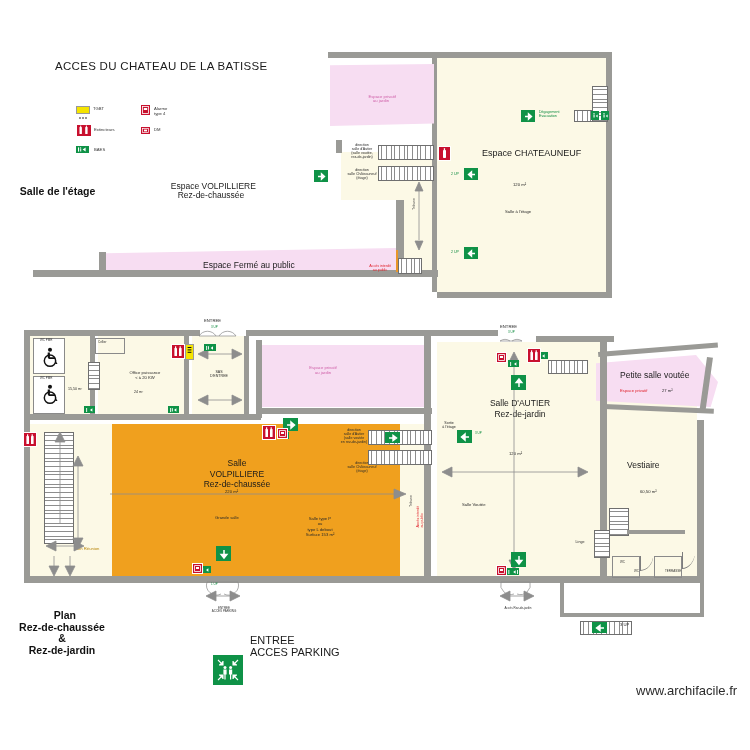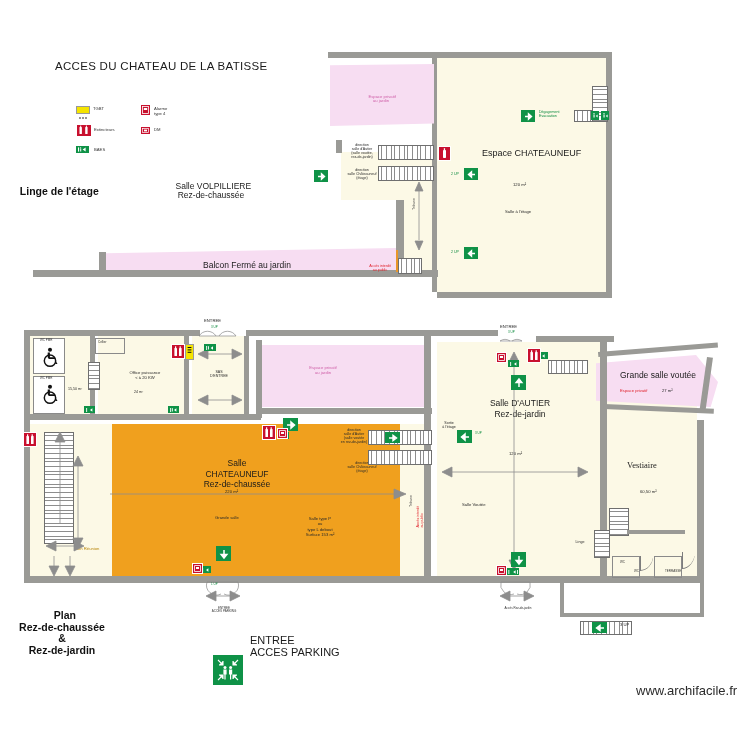--- a/index.html
+++ b/index.html
@@ -103,25 +103,25 @@
         <circle cx="4.6" cy="1.9" r=".6"></circle>
             <path d="M4.2 2.7 h1 v2.8 h-1 z"></path>
           </g>
         </svg>
     </div>
     <span class="legrow" style="left:18px;top:1px;">BAES</span>
   </div>
 </div>
 
 <div class="lbl hdr abs" style="left:14px;top:174px;">
-  <span>Linge de l'étage</span>
+  <span>Salle de l'étage</span>
 </div>
 
 <div class="lbl rm ctr abs" style="left:211px;top:172px;text-align:center;">
-  <span>Salle VOLPILLIERE
+  <span>Espace VOLPILLIERE
 Rez-de-chaussée</span>
 </div>
 
 <div class="wall" style="left:328px;top:52px;width:284px;height:6px;"></div>
 <div class="wall" style="left:606px;top:52px;width:6px;height:246px;"></div>
 <div class="wall" style="left:437px;top:292px;width:175px;height:6px;"></div>
 <div class="wall" style="left:432px;top:52px;width:5px;height:240px;"></div>
 
 <div class="room cream" style="left:437px;top:58px;width:169px;height:234px;"></div>
 <div class="room cream" style="left:404px;top:152px;width:28px;height:120px;"></div>
@@ -149,21 +149,21 @@
 rez-de-jardin)</div>
 <div class="lbl tiny abs" style="left:340px;top:168px;text-align:center;width:44px;">direction
 salle Châteauneuf
 (étage)</div>
 <div class="lbl tiny abs grn" style="left:539px;top:110px;">Dégagement
 Evacuation</div>
 <div class="lbl tiny abs grn" style="left:451px;top:172px;">2 UP</div>
 <div class="lbl tiny abs grn" style="left:451px;top:250px;">2 UP</div>
 <div class="lbl tiny abs red" style="left:361px;top:264px;text-align:center;width:38px;">Accès interdit
 au public</div>
-<div class="lbl rm abs" style="left:203px;top:261px;">Balcon Fermé au jardin</div>
+<div class="lbl rm abs" style="left:203px;top:261px;">Espace Fermé au public</div>
 
 <div class="hatch" style="left:378px;top:145px;width:54px;height:13px;"></div>
 <div class="hatch" style="left:378px;top:166px;width:54px;height:13px;"></div>
 <div class="hatch" style="left:574px;top:110px;width:18px;height:10px;"></div>
 <div class="hatchV" style="left:592px;top:86px;width:14px;height:34px;"></div>
 <div class="hatch" style="left:398px;top:258px;width:22px;height:14px;"></div>
 <div class="abs" style="left:396px;top:250px;width:2px;height:22px;background:#e8962a;"></div>
 
 <div class="sign" style="left:314px;top:170px;width:14px;height:12px;">
   <svg width="13" height="11" viewBox="0 0 13 11">
@@ -303,21 +303,21 @@
       <path d="M2 11 A9 9 0 0 1 12 11"></path>
       <path d="M14 11 A9 9 0 0 1 24 11"></path>
       <line x1="2" y1="11" x2="24" y2="11"></line>
     </g>
   </svg>
 
 <div class="lbl tiny2 abs" style="left:291px;top:366px;text-align:center;width:64px;color:#cf5fa8;">Espace privatif
 au jardin</div>
 
 <div class="lbl rm abs" style="left:189px;top:458px;text-align:center;width:96px;line-height:1.25;">Salle
-CHATEAUNEUF
+VOLPILLIERE
 Rez-de-chaussée</div>
 <div class="lbl tiny2 abs" style="left:225px;top:490px;">220 m²</div>
 <div class="lbl tiny2 abs" style="left:215px;top:516px;">Grande salle</div>
 <div class="lbl tiny2 abs" style="left:285px;top:516px;text-align:center;width:70px;line-height:1.3;">Salle type P
 ou
 type L debout
 Surface 153 m²</div>
 <div class="lbl tiny2 abs" style="left:74px;top:547px;color:#b8860b;">Coin Réunion</div>
 <div class="lbl tiny vert abs" style="left:409px;top:495px;color:#444;">Tribune</div>
 <div class="lbl tiny vert abs red" style="left:416px;top:506px;">Accès interdit
@@ -331,24 +331,24 @@
 (étage)</div>
 <div class="lbl tiny abs" style="left:437px;top:421px;text-align:center;width:24px;">Sortie
 à l'étage</div>
 
 <div class="lbl rm abs" style="left:473px;top:398px;text-align:center;width:94px;line-height:1.25;">Salle D'AUTIER
 Rez-de-jardin</div>
 <div class="lbl tiny2 abs" style="left:509px;top:452px;">120 m²</div>
 <div class="lbl tiny2 abs" style="left:462px;top:503px;">Salle Voutée</div>
 <div class="lbl tiny abs" style="left:560px;top:540px;text-align:center;width:40px;">Linge</div>
 
-<div class="lbl rm abs" style="left:620px;top:371px;">Grande salle voutée</div>
+<div class="lbl rm abs" style="left:620px;top:371px;">Petite salle voutée</div>
 <div class="lbl tiny2 abs red" style="left:620px;top:389px;">Espace privatif</div>
 <div class="lbl tiny2 abs" style="left:662px;top:389px;">27 m²</div>
-<div class="lbl rm abs" style="left:627px;top:461px;font-family:Liberation Serif, serif;">Vestiaire</div>
+<div class="lbl rm abs" style="left:627px;top:461px;">Vestiaire</div>
 <div class="lbl tiny2 abs" style="left:640px;top:490px;">60,50 m²</div>
 <div class="lbl micro abs" style="left:620px;top:561px;">WC</div>
 <div class="lbl micro abs" style="left:634px;top:570px;">WC</div>
 <div class="lbl micro abs" style="left:665px;top:570px;">TERRASSE</div>
 
 <div class="hatchV" style="left:609px;top:508px;width:18px;height:26px;"></div>
 <div class="hatchV" style="left:594px;top:530px;width:14px;height:26px;"></div>
 <div class="wall" style="left:627px;top:530px;width:58px;height:4px;"></div>
 <div class="thin" style="left:612px;top:556px;width:26px;height:20px;"></div>
 <div class="thin" style="left:654px;top:556px;width:26px;height:20px;"></div>

